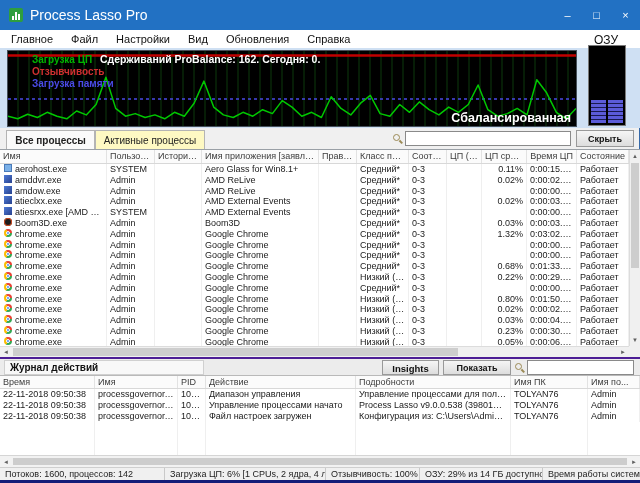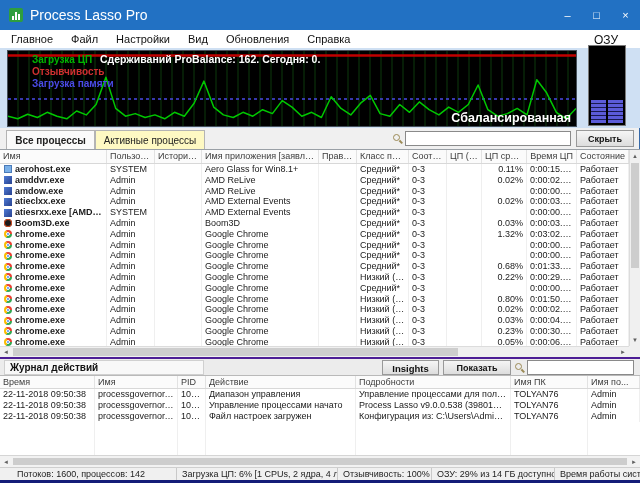--- a/index.html
+++ b/index.html
@@ -51,21 +51,21 @@
   #proctable{position:absolute;top:149px;left:0;right:0;height:208px;background:#fff;border-top:1px solid #9aa0a6;box-sizing:border-box;}
   #proc-head{position:absolute;top:0;left:0;right:11px;height:14px;display:flex;background:#fbfbfb;border-bottom:1px solid #d8d8d8;box-sizing:border-box;}
   .ptc{box-sizing:border-box;padding:0 3px;white-space:nowrap;overflow:hidden;text-overflow:ellipsis;font-size:9px;border-right:1px solid #efefef;}
   #proc-head .ptc{line-height:13px;color:#3c3c3c;border-right-color:#e2e2e2;}
   .c0{width:107px}.c1{width:48px}.c2{width:47px}.c3{width:117px}.c4{width:38px}.c5{width:52px}
   .c6{width:38px}.c7{width:35px}.c8{width:45px}.c9{width:50px}.c10{flex:1}
   .r{text-align:right}
   #proc-rows{position:absolute;top:14px;left:0;right:11px;bottom:11px;overflow:hidden;}
   .pt-row{display:flex;height:10.8px;}
   .pt-row .ptc{line-height:10.8px;color:#1a1a1a;}
-  .namecell{display:flex;align-items:center;font-weight:bold;}
+  .namecell{display:flex;}
   .pic{width:8px;height:8px;margin:0 3px 0 1px;flex:0 0 auto;display:inline-block;position:relative;}
   .ic-window{background:#7ab0e8;border:1px solid #4a7ab8;box-sizing:border-box;}
   .ic-amd{background:linear-gradient(135deg,#4f7bd6,#27418e);}
   .ic-boom{background:#1c1c1c;border-radius:50%;box-shadow:inset 0 0 0 1px #d04a20;}
   .ic-chrome{border-radius:50%;background:conic-gradient(from -30deg,#ea4335 0 120deg,#34a853 120deg 240deg,#fbbc05 240deg 360deg);}
   .ic-chrome::after{content:"";position:absolute;left:2px;top:2px;width:4px;height:4px;background:#4285f4;border:0.5px solid #fff;border-radius:50%;box-sizing:border-box;}
   .nm{overflow:hidden;white-space:nowrap;text-overflow:ellipsis;}
   
   .vsb{position:absolute;right:0;top:0;width:11px;bottom:11px;background:#f0f0f0;border-left:1px solid #dcdcdc;box-sizing:border-box;}
   .hsb{position:absolute;left:0;right:11px;bottom:0;height:11px;background:#f0f0f0;border-top:1px solid #dcdcdc;box-sizing:border-box;}
@@ -86,21 +86,21 @@
   #log-head{position:absolute;top:0;left:0;right:0;height:13px;display:flex;background:#fbfbfb;border-bottom:1px solid #d8d8d8;box-sizing:border-box;}
   .lgc{box-sizing:border-box;padding:0 3px;white-space:nowrap;overflow:hidden;text-overflow:ellipsis;font-size:9px;border-right:1px solid #efefef;}
   #log-head .lgc{line-height:12px;color:#3c3c3c;border-right-color:#e2e2e2;}
   .l0{width:95px}.l1{width:83px}.l2{width:28px}.l3{width:150px}.l4{width:155px}.l5{width:77px}.l6{flex:1}
   #log-body{position:absolute;top:13px;left:0;right:0;bottom:0;overflow:hidden;}
   .log-sep{position:absolute;top:0;bottom:0;width:1px;background:#efefef;}
   .lg-row{display:flex;height:11px;position:relative;background:#fff;}
   .lg-row .lgc{line-height:11px;color:#1a1a1a;}
   
   #hscroll2{position:absolute;top:455px;left:0;right:0;height:12px;background:#f2f2f2;border-top:1px solid #d5d5d5;box-sizing:border-box;}
-  #statusbar{position:absolute;top:467px;left:0;right:0;height:14px;background:#f0f0f0;border-top:1px solid #cfcfcf;display:flex;box-sizing:border-box;padding-left:12px;}
+  #statusbar{position:absolute;top:467px;left:0;right:0;height:14px;background:#f0f0f0;border-top:1px solid #cfcfcf;display:flex;box-sizing:border-box;}
   .status-sec{font-size:9px;color:#222;line-height:13px;padding-left:5px;border-right:1px solid #c9c9c9;
     white-space:nowrap;overflow:hidden;box-sizing:border-box;}
   .s0{width:165px}.s1{width:161px}.s2{width:94px}.s3{width:123px}.s4{flex:1;border-right:none}
   #bottomstrip{position:absolute;bottom:0;left:0;right:0;height:3px;background:#141c78;}
 </style>
 </head>
 <body>
 
 <div class="window">
 

